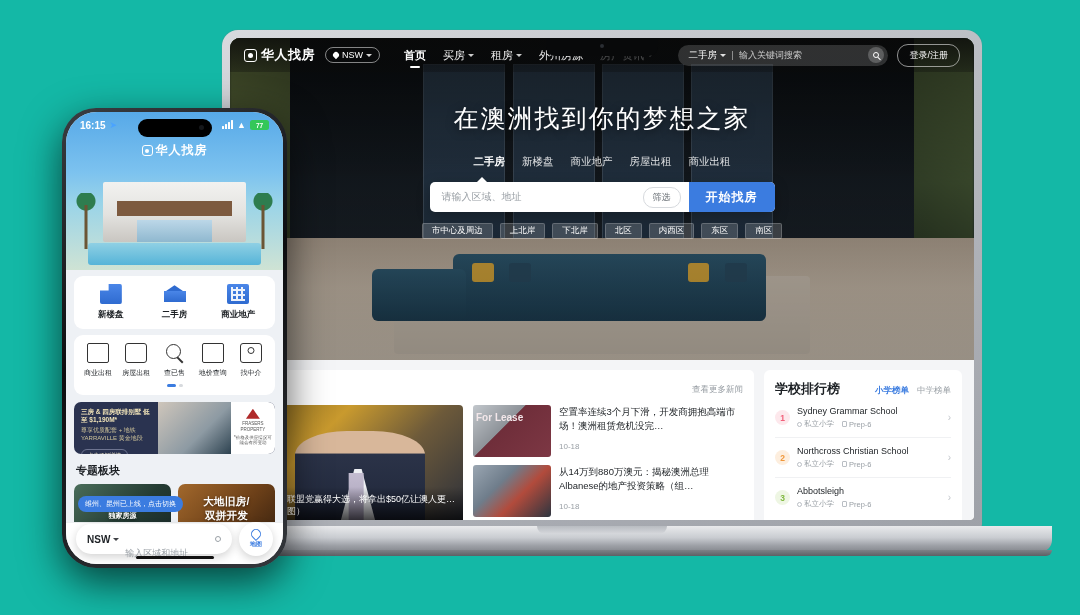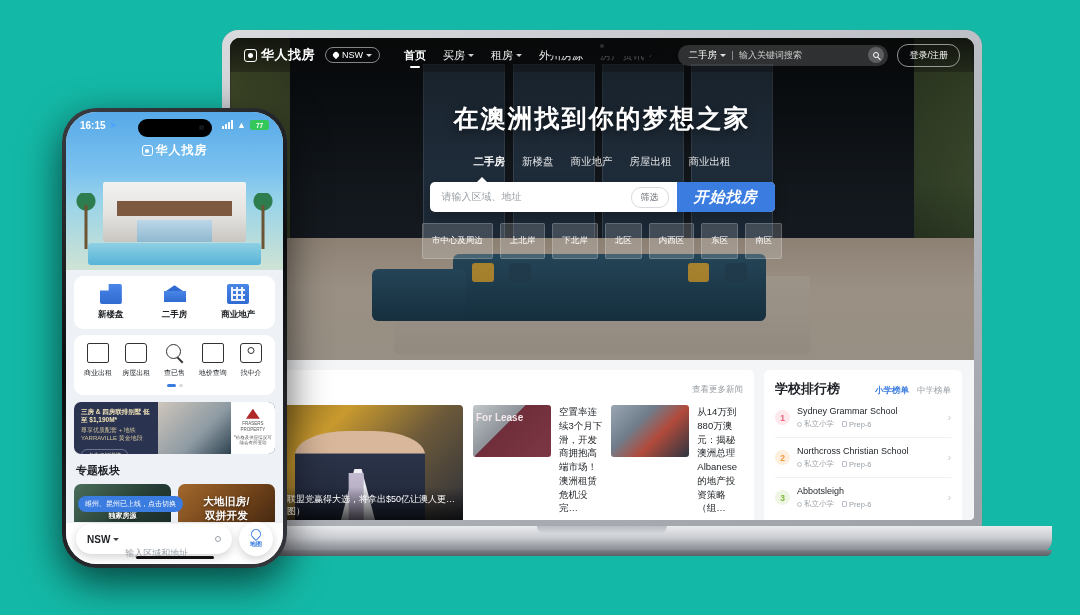--- a/index.html
+++ b/index.html
@@ -141,21 +141,21 @@
     position: absolute; left: 50%; transform: translateX(-50%); top: 0;
     width: 112px; height: 18px; background: #08090a; border-radius: 0 0 9px 9px; z-index: 8;
   }
   .laptop-notch:after {
     content:""; position:absolute; left:50%; top:6px; transform:translateX(-50%);
     width:4px;height:4px;border-radius:50%;background:#2a2e33;
   }
 
   .hero-body { position: relative; z-index: 4; text-align: center; padding-top: 30px; }
   .hero-title {
-    font-size: 25px; font-weight: 700; color: #fff; letter-spacing: 2px;
+    font-size: 25px; font-weight: 400; color: #fff; letter-spacing: 2px;
     text-shadow: 0 2px 8px rgba(0,0,0,.6);
   }
   .hero-tabs { display: flex; justify-content: center; gap: 17px; margin-top: 20px; }
   .hero-tab { font-size: 10.5px; color: rgba(255,255,255,.86); position: relative; }
   .hero-tab.active { color: #fff; font-weight: 700; }
 
   .search-wrap { position: relative; width: 345px; margin: 13px auto 0; }
   .search-arrow {
     position: absolute; left: 46px; top: -5px; width: 0; height: 0;
     border-left: 6px solid transparent; border-right: 6px solid transparent; border-bottom: 6px solid #fff;
@@ -164,28 +164,28 @@
     display: flex; align-items: center; height: 30px;
     background: #fff; border-radius: 5px; overflow: hidden;
     box-shadow: 0 4px 14px rgba(0,0,0,.28);
   }
   .search-input { flex: 1; font-size: 10px; color: #9aa0a6; padding-left: 12px; text-align: left; }
   .filter-chip {
     font-size: 9px; color: #6b7177; border: 1px solid #d7dade; border-radius: 10px;
     padding: 3px 9px; margin-right: 8px;
   }
   .search-go {
-    background: #3b7ce0; color: #fff; font-size: 15px; font-weight: 700;
-    height: 100%; display: flex; align-items: center; padding: 0 17px; letter-spacing: 1px; font-style: italic;
+    background: #3b7ce0; color: #fff; font-size: 12px; font-weight: 700;
+    height: 100%; display: flex; align-items: center; padding: 0 17px; letter-spacing: 1px;
   }
   .area-chips { display: flex; justify-content: center; gap: 7px; margin-top: 11px; flex-wrap: wrap; padding: 0 60px;}
   .area-chip {
     font-size: 8.5px; color: #fff; background: rgba(255,255,255,.17);
     border: 1px solid rgba(255,255,255,.2);
-    border-radius: 2px; padding: 11px 9px; white-space: nowrap;
+    border-radius: 2px; padding: 1px 9px; white-space: nowrap;
   }
 
   
   .site-content { display: flex; gap: 10px; padding: 10px 12px 0 12px; background: #f4f5f7; height: 174px; }
   .news-col { flex: 1; background: #fff; border-radius: 5px; padding: 9px 11px; overflow: hidden; }
   .news-head { display: flex; align-items: baseline; justify-content: space-between; }
   .news-title { font-size: 14px; font-weight: 700; color: #1c2024; }
   .news-more { font-size: 8.5px; color: #9aa0a6; }
   .news-body { display: flex; gap: 10px; margin-top: 8px; }
   .news-hero {
@@ -203,21 +203,21 @@
   }
   .nh-shirt {
     position: absolute; left: 50%; bottom: 0; width: 17%; height: 46%;
     background: #eef0f4; transform: translateX(-50%); clip-path: polygon(40% 0,60% 0,100% 100%,0 100%);
   }
   .nh-cap {
     position: absolute; left: 0; right: 0; bottom: 0; padding: 6px 7px;
     background: linear-gradient(180deg,rgba(0,0,0,0),rgba(0,0,0,.78));
     color: #fff; font-size: 9px; line-height: 1.35;
   }
-  .news-list { flex: 1; display: flex; flex-direction: row; gap: 8px; }
+  .news-list { flex: 1; display: flex; flex-direction: column; gap: 8px; }
   .news-item { display: flex; gap: 8px; }
   .ni-thumb { width: 78px; height: 52px; border-radius: 3px; flex: none; position: relative; overflow: hidden; }
   .ni-thumb.t1 { background: linear-gradient(135deg,#c2c7cc 0%, #8e9399 40%, #6f2e3a 41%, #7d3744 100%); }
   .ni-thumb.t1:after{content:"For Lease";position:absolute;left:3px;top:8px;color:#f3e7ea;font-size:10px;font-weight:700;line-height:1;}
   .ni-thumb.t2 { background: linear-gradient(135deg,#9aa6b2 0%, #6f7d8b 35%, #b24b3c 60%, #2d3540 100%); }
   .ni-text { flex: 1; min-width: 0; }
   .ni-title { font-size: 9.5px; color: #1c2024; line-height: 1.45; }
   .ni-date { font-size: 8px; color: #9aa0a6; margin-top: 9px; }
 
   .school-col { width: 198px; background: #fff; border-radius: 6px; padding: 10px 11px; }

